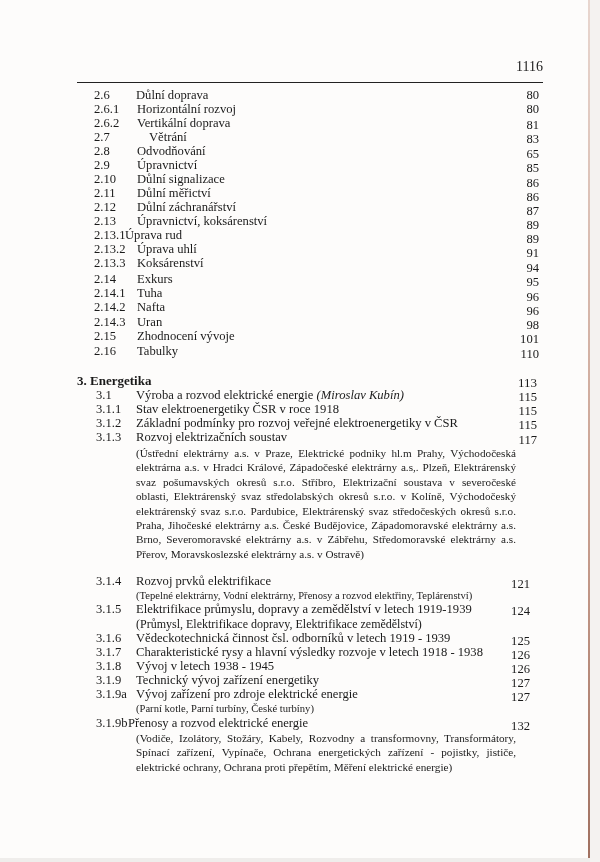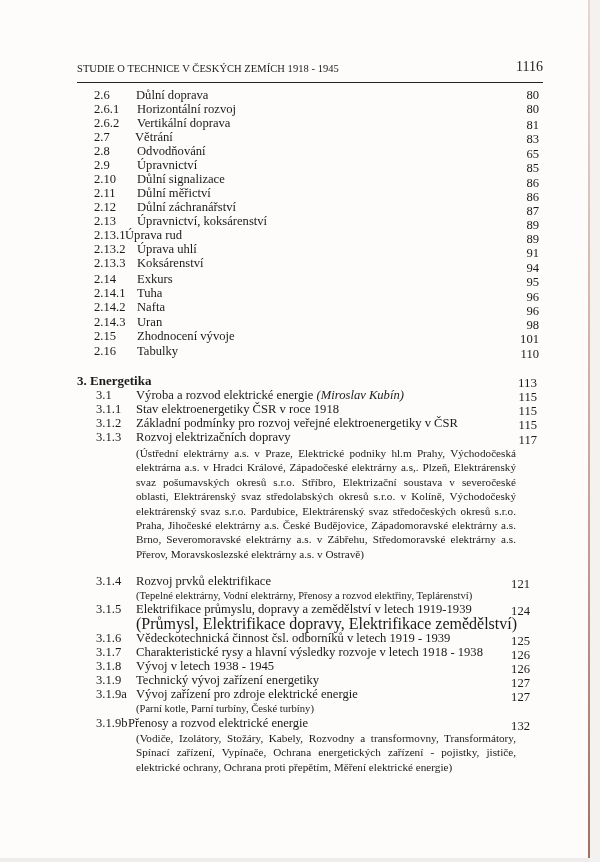--- a/index.html
+++ b/index.html
@@ -40,21 +40,20 @@
     }
   </style>
 </head>
 <body>
 
 <div class="page-edge-shade"></div>
 <div class="page-edge"></div>
 <div class="bottom-shade"></div>
 
 <div class="header">
-  <span class="header-title">STUDIE O TECHNICE V ČESKÝCH ZEMÍCH 1918 - 1945</span>
   <span class="header-page">1116</span>
 </div>
 
 <div class="toc">
 
   <div class="row" style="left:0;top:88px;width:600px">
     <span class="num" style="left:94px">2.6</span>
     <span class="ttl" style="left:136px">Důlní doprava</span>
     <span class="pg" style="left:499px">80</span>
   </div>
@@ -63,21 +62,21 @@
     <span class="ttl" style="left:137px">Horizontální rozvoj</span>
     <span class="pg" style="left:499px">80</span>
   </div>
   <div class="row" style="left:0;top:116px;width:600px">
     <span class="num" style="left:94px">2.6.2</span>
     <span class="ttl" style="left:137px">Vertikální doprava</span>
     <span class="pg" style="left:499px;top:2px">81</span>
   </div>
   <div class="row" style="left:0;top:130px;width:600px">
     <span class="num" style="left:94px">2.7</span>
-    <span class="ttl" style="left:135px">Větrání</span>
+    <span class="ttl" style="left:149px">Větrání</span>
     <span class="pg" style="left:499px;top:2px">83</span>
   </div>
   <div class="row" style="left:0;top:144px;width:600px">
     <span class="num" style="left:94px">2.8</span>
     <span class="ttl" style="left:137px">Odvodňování</span>
     <span class="pg" style="left:499px;top:3px">65</span>
   </div>
   <div class="row" style="left:0;top:158px;width:600px">
     <span class="num" style="left:94px">2.9</span>
     <span class="ttl" style="left:137px">Úpravnictví</span>
@@ -170,38 +169,38 @@
   </div>
 
   <div class="row" style="left:0;top:416px;width:600px">
     <span class="num" style="left:96px">3.1.2</span>
     <span class="ttl" style="left:136px">Základní podmínky pro rozvoj veřejné elektroenergetiky v ČSR</span>
     <span class="pg" style="left:497px;top:2px">115</span>
   </div>
 
   <div class="row" style="left:0;top:430px;width:600px">
     <span class="num" style="left:96px">3.1.3</span>
-    <span class="ttl" style="left:136px">Rozvoj elektrizačních dopravy</span>
+    <span class="ttl" style="left:136px">Rozvoj elektrizačních soustav</span>
     <span class="pg" style="left:497px;top:3px">117</span>
   </div>
   <div class="note" style="left:136px;top:446px;width:380px">(Ústřední elektrárny a.s. v Praze, Elektrické podniky hl.m Prahy, Východočeská elektrárna a.s. v Hradci Králové, Západočeské elektrárny a.s,. Plzeň, Elektrárenský svaz pošumavských okresů s.r.o. Stříbro, Elektrizační soustava v severočeské oblasti, Elektrárenský svaz středolabských okresů s.r.o. v Kolíně, Východočeský elektrárenský svaz s.r.o. Pardubice, Elektrárenský svaz středočeských okresů s.r.o. Praha, Jihočeské elektrárny a.s. České Budějovice, Západomoravské elektrárny a.s. Brno, Severomoravské elektrárny a.s. v Zábřehu, Středomoravské elektrárny a.s. Přerov, Moravskoslezské elektrárny a.s. v Ostravě)</div>
 
   <div class="row" style="left:0;top:574px;width:600px">
     <span class="num" style="left:96px">3.1.4</span>
     <span class="ttl" style="left:136px">Rozvoj prvků elektrifikace</span>
     <span class="pg" style="left:490px;top:3px">121</span>
   </div>
   <div class="note" style="left:136px;top:589px;width:400px;white-space:nowrap;font-size:10.6px">(Tepelné elektrárny, Vodní elektrárny, Přenosy a rozvod elektřiny, Teplárenství)</div>
 
   <div class="row" style="left:0;top:602px;width:600px">
     <span class="num" style="left:96px">3.1.5</span>
     <span class="ttl" style="left:136px">Elektrifikace průmyslu, dopravy a zemědělství v letech 1919-1939</span>
     <span class="pg" style="left:490px;top:2px">124</span>
   </div>
-  <div class="note" style="left:136px;top:617px;width:400px;white-space:nowrap;font-size:16px">(Průmysl, Elektrifikace dopravy, Elektrifikace zemědělství)</div>
+  <div class="note" style="left:136px;top:617px;width:400px;white-space:nowrap;font-size:12px">(Průmysl, Elektrifikace dopravy, Elektrifikace zemědělství)</div>
 
   <div class="row" style="left:0;top:631px;width:600px">
     <span class="num" style="left:96px">3.1.6</span>
     <span class="ttl" style="left:136px">Vědeckotechnická činnost čsl. odborníků v letech 1919 - 1939</span>
     <span class="pg" style="left:490px;top:3px">125</span>
   </div>
 
   <div class="row" style="left:0;top:645px;width:600px">
     <span class="num" style="left:96px">3.1.7</span>
     <span class="ttl" style="left:136px">Charakteristické rysy a hlavní výsledky rozvoje v letech 1918 - 1938</span>

